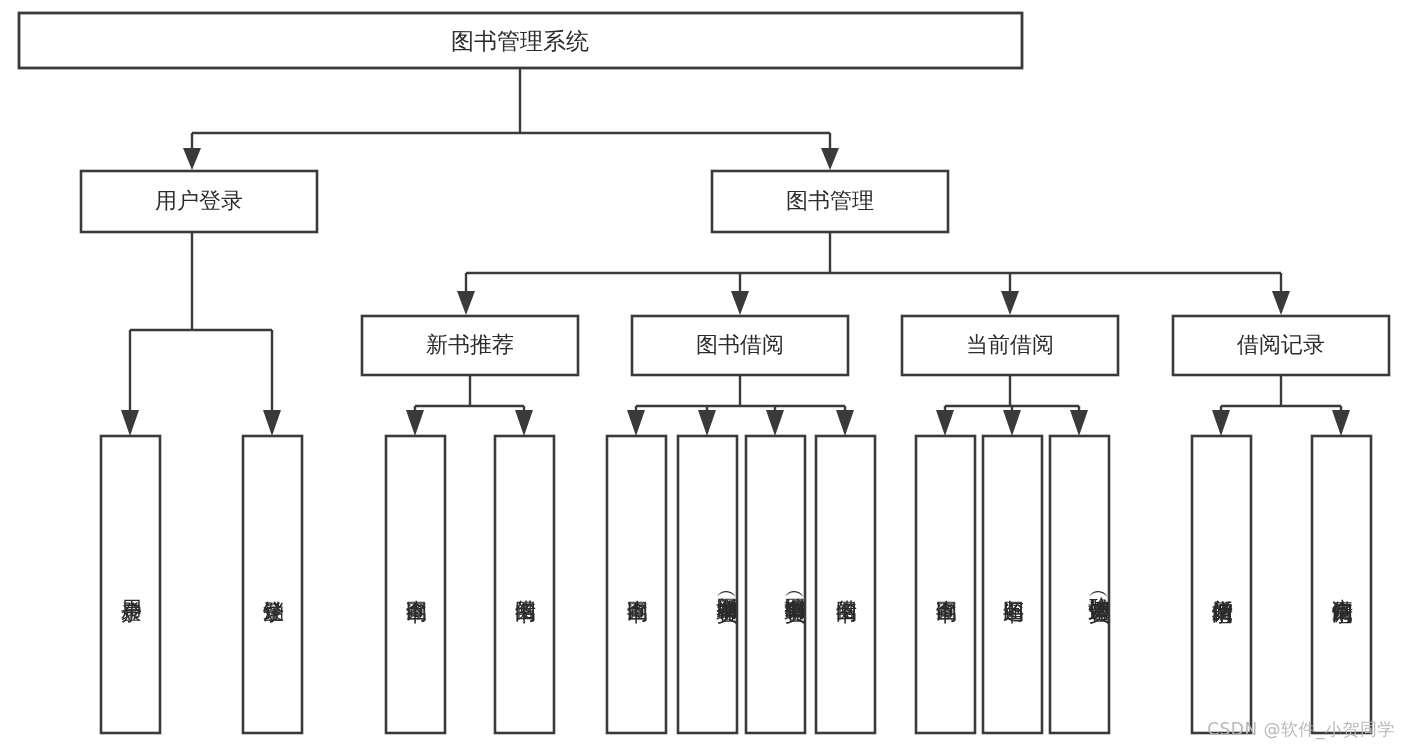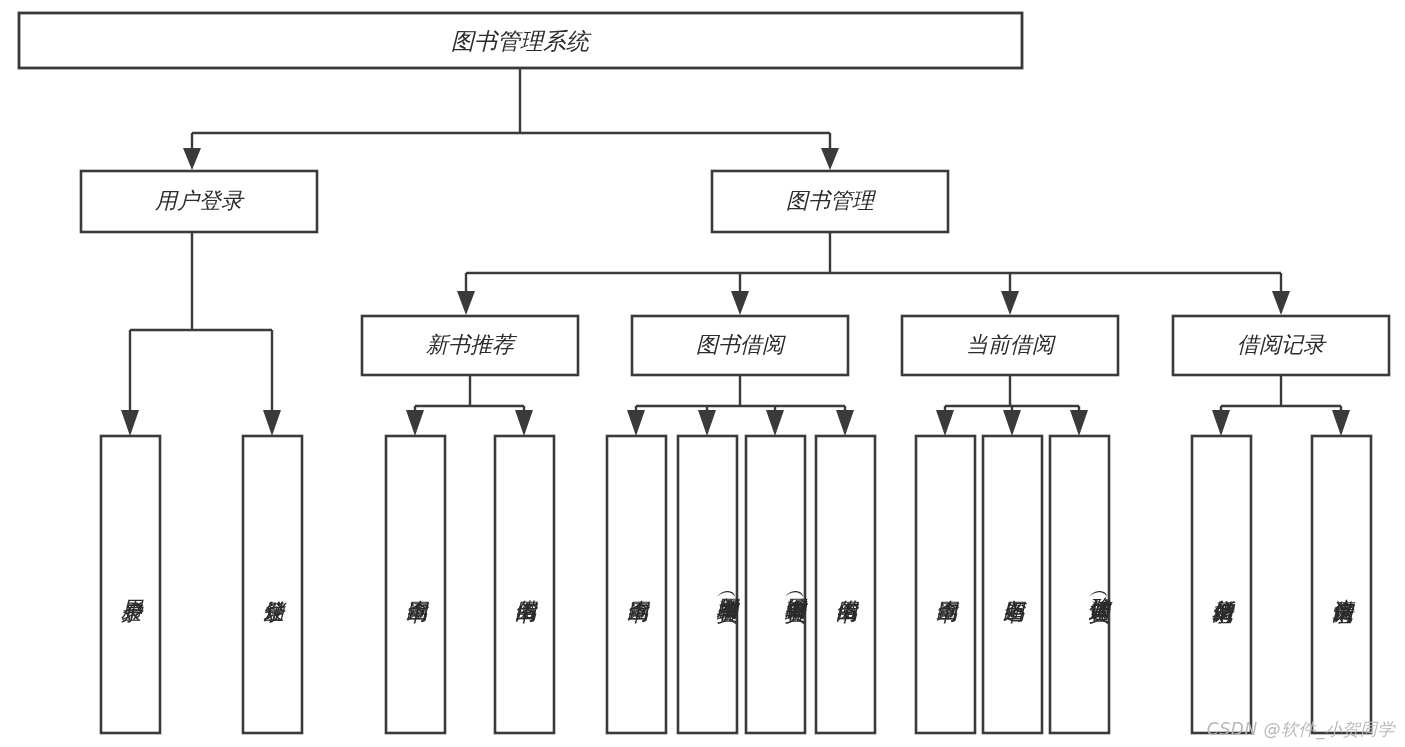--- a/index.html
+++ b/index.html
@@ -10,21 +10,20 @@
   }
   body {
     font-family: "DejaVu Sans", "Liberation Sans", sans-serif;
   }
   #diagram-root {
     position: relative;
     width: 1405px;
     height: 747px;
     background: #ffffff;
     overflow: hidden;
-    font-style: italic;
   }
   svg.flow {
     position: absolute;
     top: 0;
     left: 0;
     width: 1405px;
     height: 747px;
   }
   .node-box {
     fill: #ffffff;

